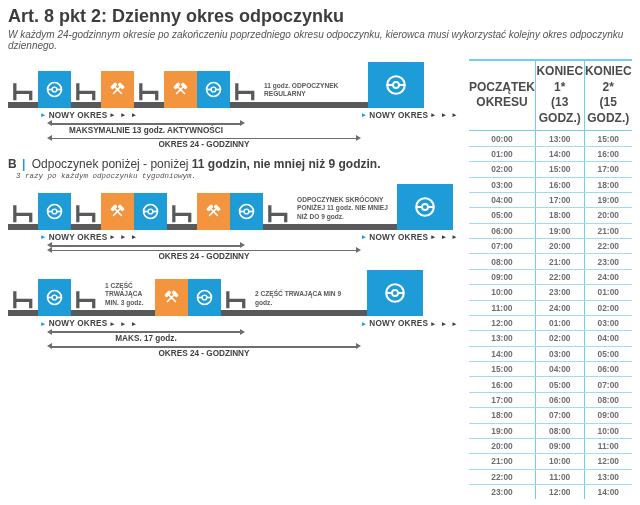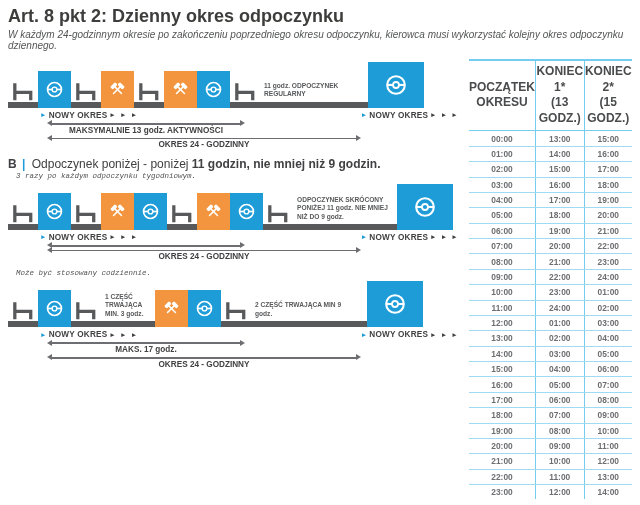--- a/index.html
+++ b/index.html
@@ -310,21 +310,20 @@
     <div class="measure m1">
       <div class="mline"></div>
     </div>
     <div class="measure m2">
       <div class="mline"></div>
       <div class="mlabel">OKRES 24 - GODZINNY</div>
     </div>
   </section>
 
   <section class="rule-section">
-    <p class="sec-note">Może być stosowany codziennie.</p>
     <div class="timeline">
       <div class="baseline"></div>
     <span class="bed-wrap">
               <svg viewBox="0 0 26 22" width="24" height="20">
                 <path d="M4 1.5 V20 M4 11.5 H21.5 V20" fill="none" stroke="#58595b" stroke-width="3.6"></path>
               </svg>
             </span>
             <div class="block drive-sq">
               <span class="blkicon">
                 <svg viewBox="0 0 24 24">

